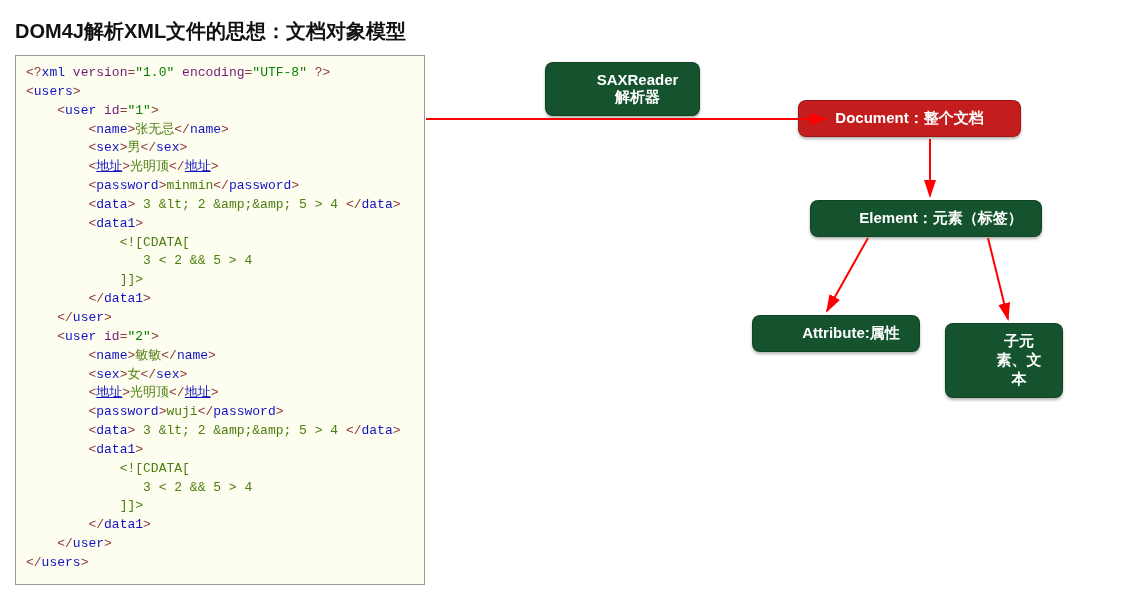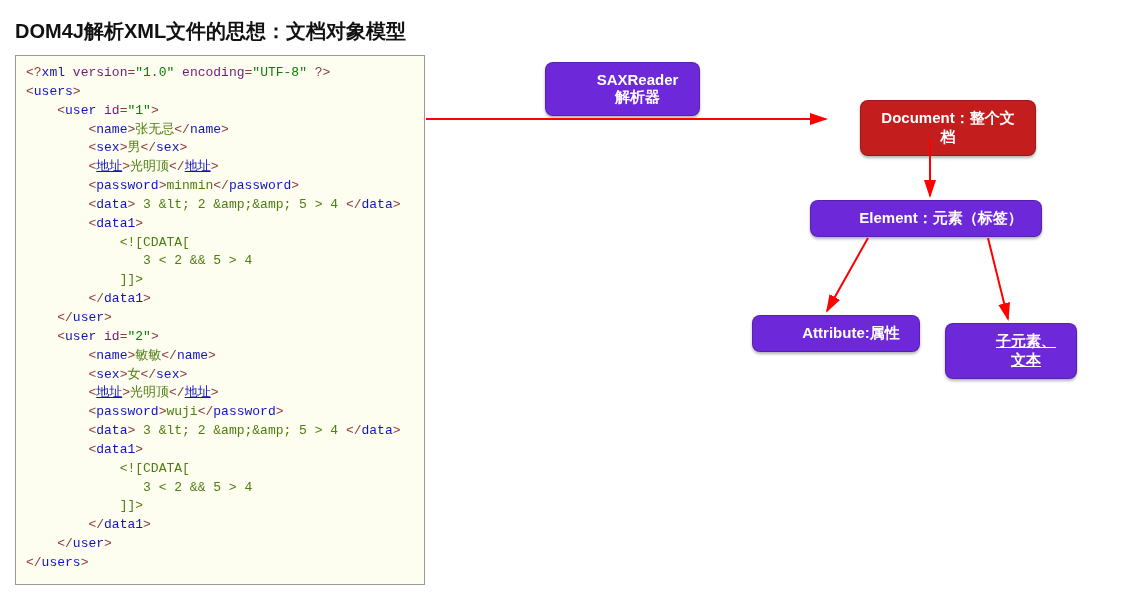--- a/index.html
+++ b/index.html
@@ -46,21 +46,21 @@
   padding: 8px 14px;
   border-radius: 8px;
   color: #fff;
   font-family: "Microsoft YaHei", "SimHei", sans-serif;
   font-size: 15px;
   font-weight: bold;
   text-align: center;
   box-shadow: 0 2px 3px rgba(0,0,0,0.3);
   border: 1px solid rgba(0,0,0,0.2);
 }
-.blue { background: #6d28d9; padding-left: 44px; }
+.blue { background: #14532d; padding-left: 44px; }
 .red  { background: #c41d1d; }
 svg.arrows {
   position: absolute;
   top: 0; left: 0;
   width: 1145px; height: 598px;
   pointer-events: none;
 }
 </style>
 </head>
 <body>
@@ -91,24 +91,24 @@
 &nbsp;&nbsp;&nbsp;&nbsp;&nbsp;&nbsp;&nbsp;&nbsp;<span class="br">&lt;</span><span class="tag">data1</span><span class="br">&gt;</span><br>
 &nbsp;&nbsp;&nbsp;&nbsp;&nbsp;&nbsp;&nbsp;&nbsp;&nbsp;&nbsp;&nbsp;&nbsp;<span class="txt">&lt;![CDATA[</span><br>
 &nbsp;&nbsp;&nbsp;&nbsp;&nbsp;&nbsp;&nbsp;&nbsp;&nbsp;&nbsp;&nbsp;&nbsp;&nbsp;&nbsp;&nbsp;<span class="txt">3 &lt; 2 &amp;&amp; 5 &gt; 4</span><br>
 &nbsp;&nbsp;&nbsp;&nbsp;&nbsp;&nbsp;&nbsp;&nbsp;&nbsp;&nbsp;&nbsp;&nbsp;<span class="txt">]]&gt;</span><br>
 &nbsp;&nbsp;&nbsp;&nbsp;&nbsp;&nbsp;&nbsp;&nbsp;<span class="br">&lt;/</span><span class="tag">data1</span><span class="br">&gt;</span><br>
 &nbsp;&nbsp;&nbsp;&nbsp;<span class="br">&lt;/</span><span class="tag">user</span><span class="br">&gt;</span><br>
 <span class="br">&lt;/</span><span class="tag">users</span><span class="br">&gt;</span>
 </div>
 
 <div class="node blue" style="left:545px; top:62px; width:155px;">SAXReader解析器</div>
-<div class="node red" style="left:860px; top:100px; width:176px;">Document：整个文档</div>
+<div class="node red" style="left:798px; top:100px; width:223px;">Document：整个文档</div>
 <div class="node blue" style="left:810px; top:200px; width:232px;">Element：元素（标签）</div>
 <div class="node blue" style="left:752px; top:315px; width:168px;">Attribute:属性</div>
-<div class="node blue" style="left:945px; top:323px; width:132px;text-decoration:underline;">子元素、文本</div>
+<div class="node blue" style="left:945px; top:323px; width:118px;">子元素、文本</div>
 
 <svg class="arrows">
   <defs>
     <marker id="ah" markerWidth="10" markerHeight="10" refX="8" refY="3" orient="auto">
       <path d="M0,0 L9,3 L0,6 Z" fill="#ff0000"></path>
     </marker>
   </defs>
   <line x1="426" y1="119" x2="826" y2="119" stroke="#ff0000" stroke-width="2" marker-end="url(#ah)"></line>
   <line x1="930" y1="139" x2="930" y2="196" stroke="#ff0000" stroke-width="2" marker-end="url(#ah)"></line>
   <line x1="868" y1="238" x2="827" y2="311" stroke="#ff0000" stroke-width="2" marker-end="url(#ah)"></line>

